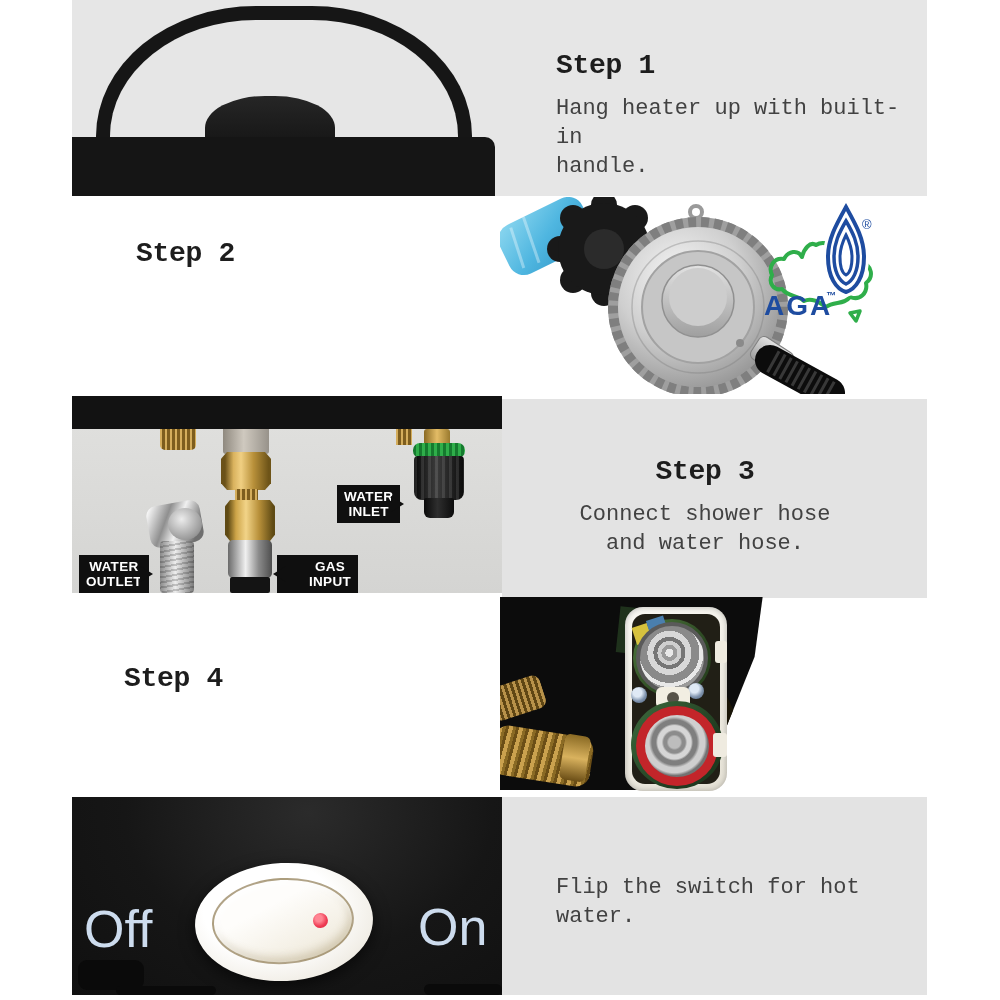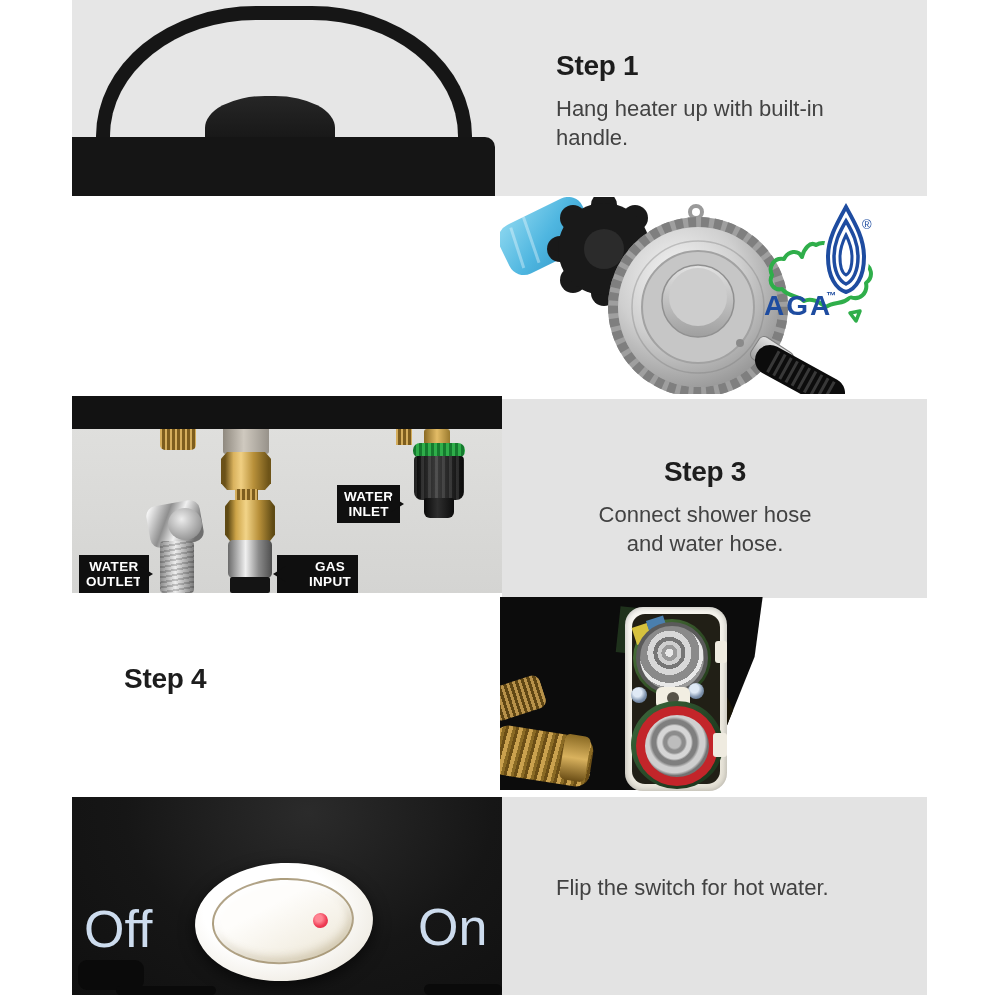--- a/index.html
+++ b/index.html
@@ -1,21 +1,21 @@
 <!DOCTYPE html>
 <html><head>
 <meta charset="utf-8">
 <style>
   html,body{margin:0;padding:0;background:#ffffff;}
   .canvas{position:relative;width:1000px;height:1000px;background:#ffffff;overflow:hidden;
           font-family:"Liberation Sans",sans-serif;}
   .abs{position:absolute;}
 
   
-  .tb{position:absolute;}
+  .tb{position:absolute;font-family:Liberation Mono, monospace;}
   .step-title{margin:0;font-size:28px;line-height:31px;font-weight:700;color:#1d1d1d;letter-spacing:-.3px;}
   .step-desc{margin:13px 0 0;font-size:22px;line-height:29px;color:#424242;white-space:pre-line;}
   #tb1{left:556px;top:50px;width:360px;}
   #tb2{left:136px;top:238px;width:330px;}
   #tb3{left:540px;top:456px;width:330px;text-align:center;}
   #tb4{left:124px;top:663px;width:390px;}
   #tb5{left:556px;top:860px;width:390px;}
 
   
   .s1-band{left:72px;top:0;width:855px;height:196px;background:#e6e6e6;}
@@ -143,20 +143,21 @@
     <div class="abs knob"></div>
     <div class="abs hbody"></div>
   </div>
   <div class="tb" id="tb1">
     <h2 class="step-title">Step 1</h2>
     <p class="step-desc">Hang heater up with built-in
 handle.</p>
   </div>
 
   <div class="tb" id="tb2">
+    <h2 class="step-title">Step 2</h2>
   </div>
   <div class="abs s2-photo">
     <svg width="430" height="197" viewBox="0 0 430 197">
       <defs>
         <radialGradient id="gBody" cx="38%" cy="32%" r="78%">
           <stop offset="0" stop-color="#f7f7f7"></stop>
             <stop offset="0.5" stop-color="#cfcfcf"></stop>
           <stop offset="0.8" stop-color="#a8a8a8"></stop>
             <stop offset="1" stop-color="#8e8e8e"></stop>
         </radialGradient>

